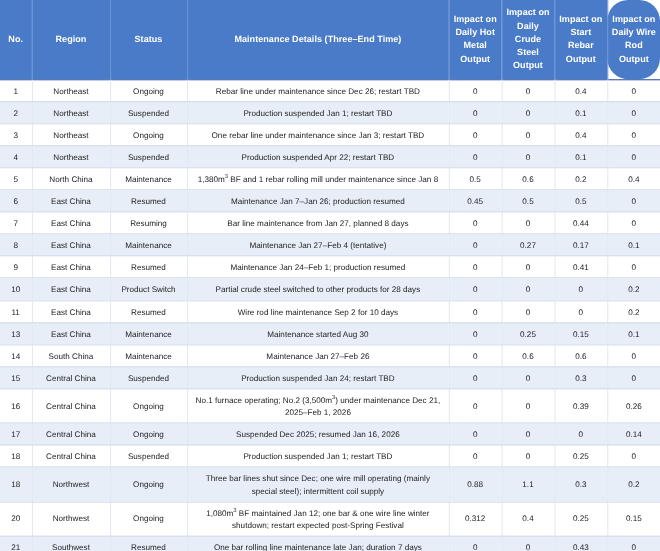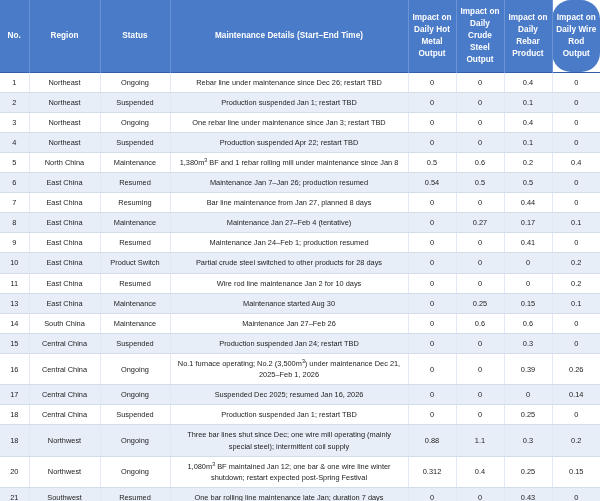--- a/index.html
+++ b/index.html
@@ -81,24 +81,24 @@
     <col class="c-hm">
       <col class="c-cs">
       <col class="c-rb">
       <col class="c-wr">
   </colgroup>
   <thead>
     <tr>
       <th>No.</th>
       <th>Region</th>
       <th>Status</th>
-      <th>Maintenance Details (Start–End Time)</th>
+      <th>Maintenance Details (Three–End Time)</th>
       <th>Impact on Daily Hot Metal Output</th>
       <th>Impact on Daily Crude Steel Output</th>
-      <th>Impact on Daily Rebar Product</th>
+      <th>Impact on Start Rebar Output</th>
       <th class="last-head">Impact on Daily Wire Rod Output</th>
     </tr>
   </thead>
   <tbody id="table-body">
       <tr class="odd">
         <td>1</td>
         <td>Northeast</td>
         <td>Ongoing</td>
         <td class="details">Rebar line under maintenance since Dec 26; restart TBD</td>
         <td class="num">0</td>
@@ -144,21 +144,21 @@
         <td class="num">0.5</td>
         <td class="num">0.6</td>
         <td class="num">0.2</td>
         <td class="num last-cell">0.4</td>
       </tr>
       <tr class="even">
         <td>6</td>
         <td>East China</td>
         <td>Resumed</td>
         <td class="details">Maintenance Jan 7–Jan 26; production resumed</td>
-        <td class="num">0.54</td>
+        <td class="num">0.45</td>
         <td class="num">0.5</td>
         <td class="num">0.5</td>
         <td class="num last-cell">0</td>
       </tr>
       <tr class="odd">
         <td>7</td>
         <td>East China</td>
         <td>Resuming</td>
         <td class="details">Bar line maintenance from Jan 27, planned 8 days</td>
         <td class="num">0</td>
@@ -193,21 +193,21 @@
         <td class="details">Partial crude steel switched to other products for 28 days</td>
         <td class="num">0</td>
         <td class="num">0</td>
         <td class="num">0</td>
         <td class="num last-cell">0.2</td>
       </tr>
       <tr class="odd">
         <td>11</td>
         <td>East China</td>
         <td>Resumed</td>
-        <td class="details">Wire rod line maintenance Jan 2 for 10 days</td>
+        <td class="details">Wire rod line maintenance Sep 2 for 10 days</td>
         <td class="num">0</td>
         <td class="num">0</td>
         <td class="num">0</td>
         <td class="num last-cell">0.2</td>
       </tr>
       <tr class="even">
         <td>13</td>
         <td>East China</td>
         <td>Maintenance</td>
         <td class="details">Maintenance started Aug 30</td>

